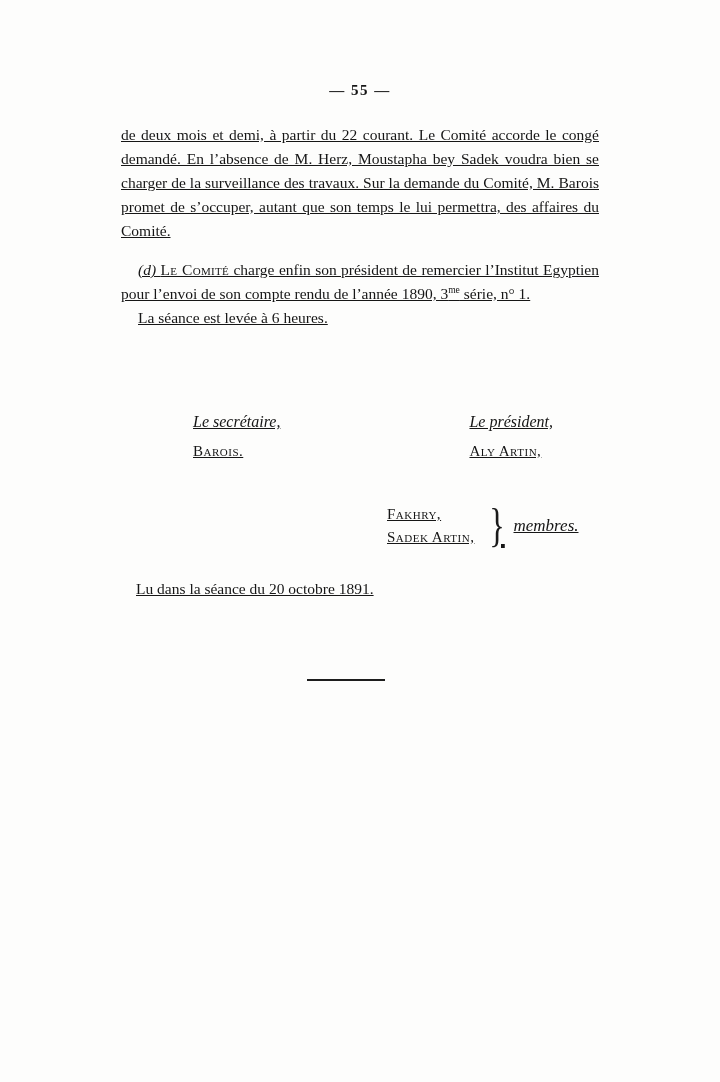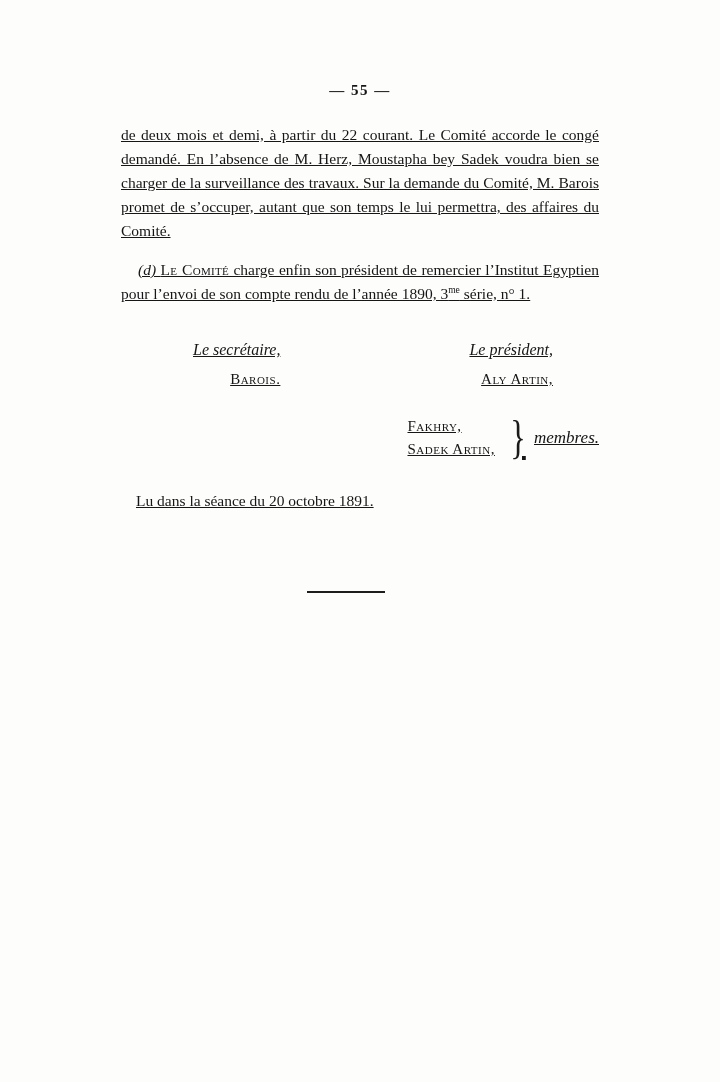--- a/index.html
+++ b/index.html
@@ -36,27 +36,27 @@
     .para { margin: 0; text-align: justify; }
     .para.indent { text-indent: 17px; }
     .para.spaced { margin-top: 15px; }
 
     .seg-normal { }
     .seg-italic { font-style: italic; }
     .seg-smallcaps { font-variant: small-caps; letter-spacing: 0.3px; }
     .seg-sup { vertical-align: super; font-size: 0.62em; line-height: 0; }
 
     .signatures { display: flex; margin-top: 32px; }
-    .sig-block { text-align: right; }
+    .sig-block { text-align: left; margin-top: 48px; }
     .sig-secretary { margin-left: 72px; }
     .sig-president { margin-left: auto; margin-right: 46px; }
     .sig-role { font-style: italic; font-size: 16px; }
     .sig-name { font-variant: small-caps; font-size: 15px; margin-top: 5px; letter-spacing: 0.5px; }
 
-    .members { display: flex; align-items: center; margin-top: 24px; margin-left: 266px; justify-content: flex-end; }
+    .members { display: flex; align-items: center; margin-top: 40px; margin-left: 266px; }
     .member-names { text-align: left; }
     .member-name { font-variant: small-caps; font-size: 15px; line-height: 23px; letter-spacing: 0.5px; }
     .members-brace {
       display: inline-block;
       font-size: 46px;
       font-weight: 400;
       margin: 0 5px 0 12px;
       transform: scaleX(0.7);
       line-height: 1;
       color: #1a1a1a;
@@ -78,20 +78,21 @@
 
 <div class="page">
 
   <div class="page-number">— 55 —</div>
 
   <div class="content">
 
     <div>
         <p class="para"><span class="seg-normal">de deux mois et demi, à partir du 22 courant. Le Comité accorde le congé demandé. En l’absence de M. Herz, Moustapha bey Sadek voudra bien se charger de la surveillance des travaux. Sur la demande du Comité, M. Barois promet de s’occuper, autant que son temps le lui permettra, des affaires du Comité.</span></p>
         <p class="para indent spaced"><span class="seg-italic">(d) </span><span class="seg-smallcaps">Le Comité</span><span class="seg-normal"> charge enfin son président de remercier l’Institut Egyptien pour l’envoi de son compte rendu de l’année 1890, 3</span><span class="seg-sup">me</span><span class="seg-normal"> série, n° 1.</span></p>
+        <p class="para indent"><span class="seg-normal">La séance est levée à 6 heures.</span></p>
       </div>
 
     <div class="signatures">
       <div class="sig-block sig-secretary">
         <div class="sig-role">Le secrétaire,</div>
         <div class="sig-name">Barois.</div>
       </div>
       <div class="sig-block sig-president">
         <div class="sig-role">Le président,</div>
         <div class="sig-name">Aly Artin,</div>

